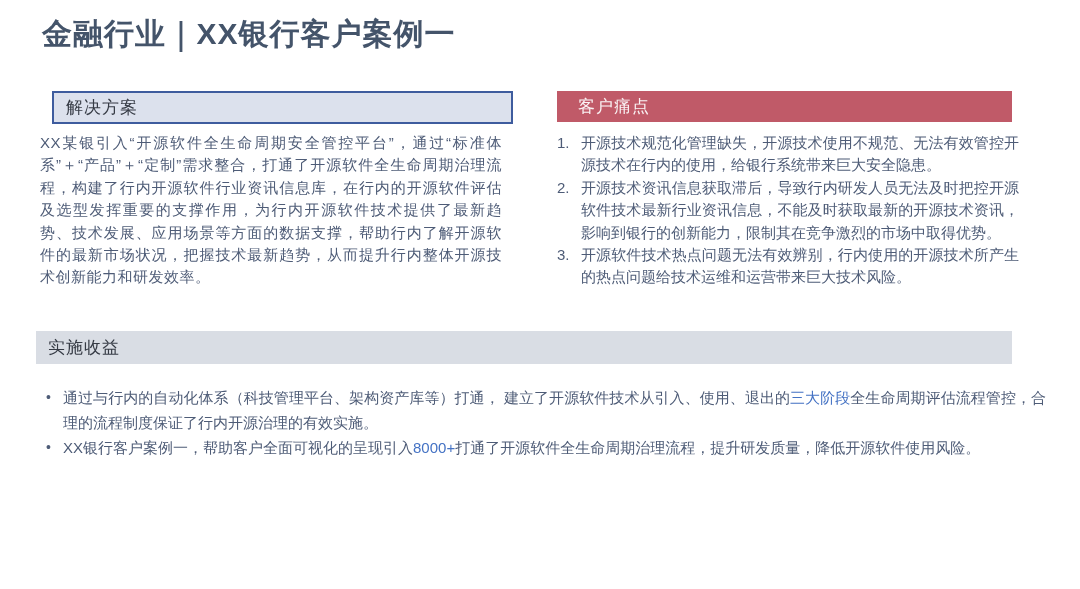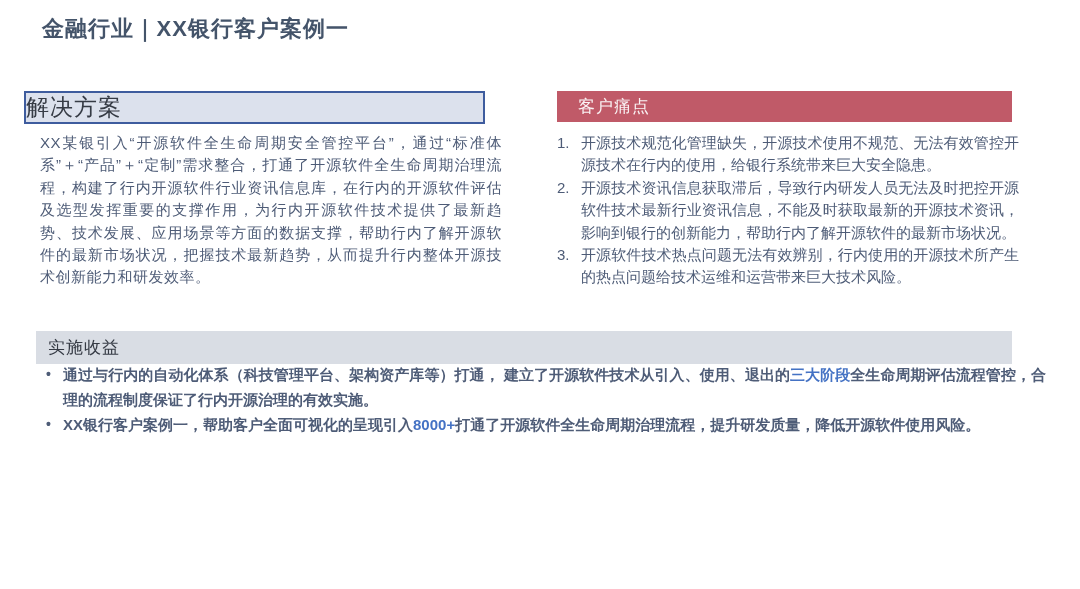--- a/index.html
+++ b/index.html
@@ -13,31 +13,31 @@
     --header-dark-text:#363b45;
     --highlight-text:#4472c4;
   }
   *{margin:0;padding:0;box-sizing:border-box;}
   html,body{width:1080px;height:589px;background:#ffffff;overflow:hidden;
     font-family:"Liberation Sans", sans-serif;}
   .slide{position:relative;width:1080px;height:589px;background:#ffffff;}
 
   .slide-title{
     position:absolute;left:42px;top:14px;
-    font-size:22px;font-weight:bold;color:var(--title-text);
+    font-size:30px;font-weight:bold;color:var(--title-text);
     letter-spacing:1px;white-space:nowrap;
   }
 
   
   .solution-header{
-    position:absolute;left:24px;top:91px;width:461px;height:33px;
+    position:absolute;left:52px;top:91px;width:461px;height:33px;
     background:var(--solution-bg);border:2px solid var(--solution-border);
-    display:flex;align-items:center;padding-left:0;
+    display:flex;align-items:center;padding-left:12px;
     font-family:"DejaVu Serif", serif;
-    font-size:23px;color:var(--header-dark-text);letter-spacing:1px;
+    font-size:17px;color:var(--header-dark-text);letter-spacing:1px;
   }
   .solution-body{
     position:absolute;left:40px;top:132px;width:462px;
     font-size:15px;line-height:22.4px;color:var(--body-text);
     text-align:justify;letter-spacing:0.5px;
   }
 
   
   .pain-header{
     position:absolute;left:557px;top:91px;width:455px;height:31px;
@@ -62,23 +62,23 @@
 
   
   .benefits-bar{
     position:absolute;left:36px;top:331px;width:976px;height:33px;
     background:var(--benefits-bar-bg);
     display:flex;align-items:center;padding-left:12px;
     font-family:Liberation Mono, monospace;
     font-size:17px;color:var(--header-dark-text);letter-spacing:1px;
   }
   .benefits-list{
-    position:absolute;left:44px;top:362px;width:1002px;
+    position:absolute;left:44px;top:385px;width:1002px;
     list-style:none;
-    font-size:15px;line-height:25px;color:var(--body-text);font-weight:bold;
+    font-size:15px;line-height:25px;color:var(--body-text);
   }
   .benefits-list li{
     padding-left:19px;position:relative;text-align:justify;margin-bottom:0px;
   }
   .benefits-list li::before{
     content:"•";
     position:absolute;left:2px;top:0;font-size:14px;
   }
   .hl{color:var(--highlight-text);}
 </style>
@@ -92,21 +92,21 @@
   <div class="solution-header">
     <span>解决方案</span>
   </div>
   <p class="solution-body">XX某银引入“开源软件全生命周期安全管控平台”，通过“标准体系”＋“产品”＋“定制”需求整合，打通了开源软件全生命周期治理流程，构建了行内开源软件行业资讯信息库，在行内的开源软件评估及选型发挥重要的支撑作用，为行内开源软件技术提供了最新趋势、技术发展、应用场景等方面的数据支撑，帮助行内了解开源软件的最新市场状况，把握技术最新趋势，从而提升行内整体开源技术创新能力和研发效率。</p>
 
   <div class="pain-header">
     <span>客户痛点</span>
   </div>
   <ol class="pain-list">
       <li>开源技术规范化管理缺失，开源技术使用不规范、无法有效管控开源技术在行内的使用，给银行系统带来巨大安全隐患。</li>
-      <li>开源技术资讯信息获取滞后，导致行内研发人员无法及时把控开源软件技术最新行业资讯信息，不能及时获取最新的开源技术资讯，影响到银行的创新能力，帮助行内了解开源软件的最新市场状况。</li>
+      <li>开源技术资讯信息获取滞后，导致行内研发人员无法及时把控开源软件技术最新行业资讯信息，不能及时获取最新的开源技术资讯，影响到银行的创新能力，限制其在竞争激烈的市场中取得优势。</li>
       <li>开源软件技术热点问题无法有效辨别，行内使用的开源技术所产生的热点问题给技术运维和运营带来巨大技术风险。</li>
     </ol>
 
   <div class="benefits-bar">
     <span>实施收益</span>
   </div>
   <ul class="benefits-list">
       <li><span>通过与行内的自动化体系（科技管理平台、架构资产库等）打通， 建立了开源软件技术从引入、使用、退出的</span><span class="hl">三大阶段</span><span>全生命周期评估流程管控，合理的流程制度保证了行内开源治理的有效实施。</span></li>
       <li><span>XX银行客户案例一，帮助客户全面可视化的呈现引入</span><span class="hl">8000+</span><span>打通了开源软件全生命周期治理流程，提升研发质量，降低开源软件使用风险。</span></li>
     </ul>

